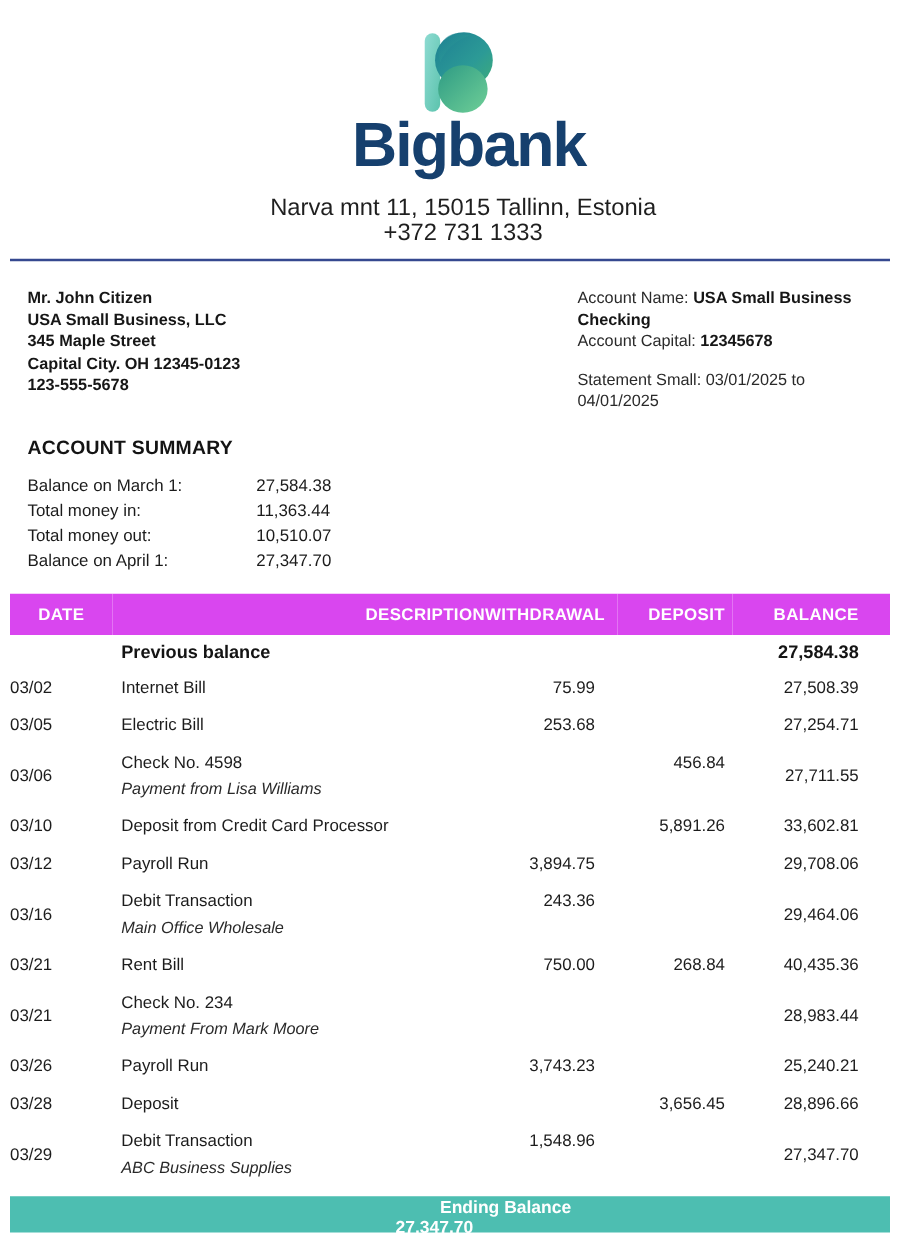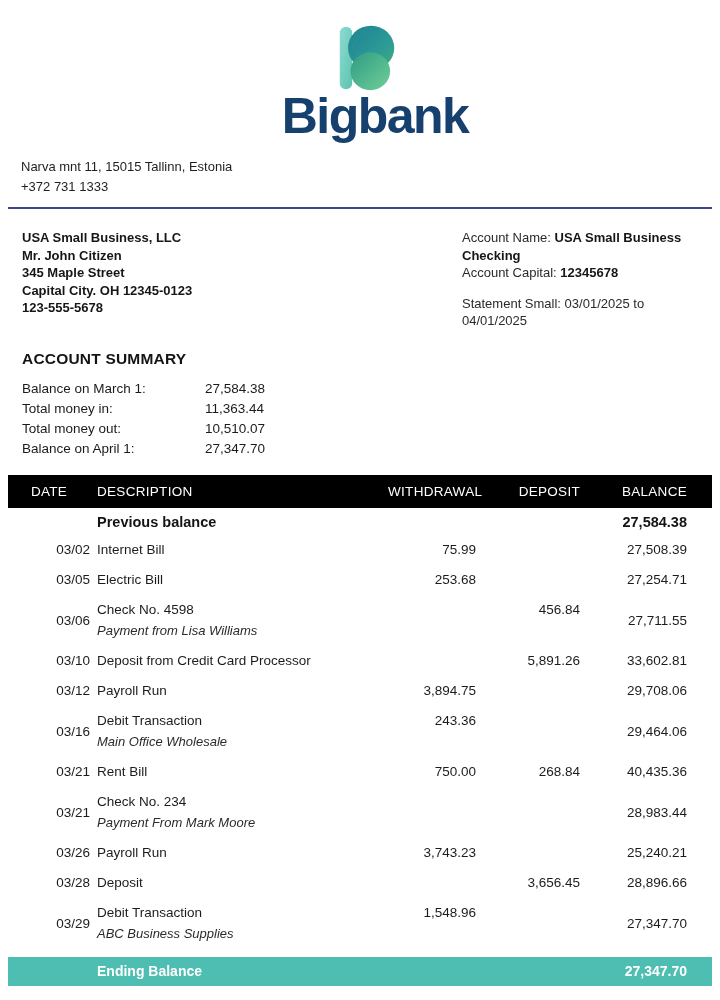--- a/index.html
+++ b/index.html
@@ -10,21 +10,21 @@
   }
   .page{position:relative;width:720px;height:1000px;}
 
   
   .brand-row{display:flex;align-items:center;margin:25px 0 0 14px;flex-direction:column;}
   .logo{width:66px;height:80px;flex:0 0 66px;}
   .wordmark{
     font-size:50px;font-weight:bold;color:#16406e;
     letter-spacing:-1.5px;margin-left:16px;line-height:1;
   }
-  .bank-address{margin:16px 0 0 21px;font-size:13px;line-height:20px;color:#1f1f1f;}
+  .bank-address{margin:16px 0 0 21px;font-size:19px;line-height:20px;color:#1f1f1f;text-align:center;}
 
   .divider{margin:10px 8px 0 8px;border:none;border-top:2px solid #35488f;height:0;}
 
   
   .info-row{display:flex;justify-content:space-between;margin:20px 26px 0 22px;}
   .customer{font-size:13px;font-weight:bold;line-height:17.5px;color:#161616;}
   .account-info{width:232px;font-size:13px;line-height:17.5px;color:#2a2a2a;}
   .account-info b{color:#161616;}
   .statement-period{margin-top:13px;}
 
@@ -39,47 +39,47 @@
   .tx-table{
     width:704px;margin:16px 8px 0 8px;border-collapse:collapse;table-layout:fixed;
     font-size:13.5px;color:#1c1c1c;
   }
   .tx-table col.c-date{width:82px;}
   .tx-table col.c-desc{width:298px;}
   .tx-table col.c-wdr{width:106px;}
   .tx-table col.c-dep{width:92px;}
   .tx-table col.c-bal{width:126px;}
   .tx-table thead th{
-    background:#000000;color:#ffffff;font-size:13.5px;font-weight:normal;
+    background:#d946ef;color:#ffffff;font-size:13.5px;font-weight:bold;
     letter-spacing:.3px;height:33px;padding:0;
   }
   .tx-table thead th.h-date{text-align:center;}
-  .tx-table thead th.h-desc{text-align:left;padding-left:7px;}
+  .tx-table thead th.h-desc{text-align:right;padding-left:7px;}
   .tx-table thead th.h-wdr{text-align:right;padding-right:12px;}
   .tx-table thead th.h-dep{text-align:right;padding-right:6px;}
   .tx-table thead th.h-bal{text-align:right;padding-right:25px;}
 
   .tx-table td{padding:7px 0;vertical-align:middle;}
-  .td-date{text-align:right;}
+  .td-date{text-align:left;}
   .td-desc{text-align:left;padding-left:7px !important;}
   .td-wdr{text-align:right;padding-right:18px !important;}
   .td-dep{text-align:right;padding-right:6px !important;}
   .td-bal{text-align:right;padding-right:25px !important;}
 
   tr.two-line .td-wdr, tr.two-line .td-dep{vertical-align:top;}
   .tx-note{font-style:italic;font-size:13px;color:#2a2a2a;margin-top:4px;line-height:17px;}
   .tx-desc-main{line-height:16px;}
 
   tr.prev-row td{padding:6px 0 5px 0;font-weight:bold;font-size:14.5px;color:#141414;}
 
   
   .ending-band{
     margin:8px 8px 0 8px;height:29px;background:#4dbeb1;color:#ffffff;
     display:flex;align-items:center;justify-content:space-between;
-    font-weight:bold;font-size:14px;
+    font-weight:bold;font-size:14px;flex-direction:column;
   }
   .ending-band .e-label{padding-left:89px;}
   .ending-band .e-value{padding-right:25px;}
 
   
   .watermark{
     margin-top:8px;text-align:right;padding-right:26px;white-space:nowrap;
   }
   .watermark .wm-inner{
     display:inline-block;transform:scaleX(.76);transform-origin:100% 50%;
@@ -120,22 +120,22 @@
 
   <div class="bank-address">
     <div>Narva mnt 11, 15015 Tallinn, Estonia</div>
     <div>+372 731 1333</div>
   </div>
 
   <hr class="divider">
 
   <div class="info-row">
     <div class="customer">
+      <div>Mr. John Citizen</div>
       <div>USA Small Business, LLC</div>
-      <div>Mr. John Citizen</div>
       <div>345 Maple Street</div>
       <div>Capital City. OH 12345-0123</div>
       <div>123-555-5678</div>
     </div>
     <div class="account-info">
       <div><span>Account Name: </span><b>USA Small Business Checking</b></div>
       <div><span>Account Capital: </span><b>12345678</b></div>
       <div class="statement-period"><span>Statement Small: </span><span>03/01/2025 to 04/01/2025</span></div>
     </div>
   </div>

